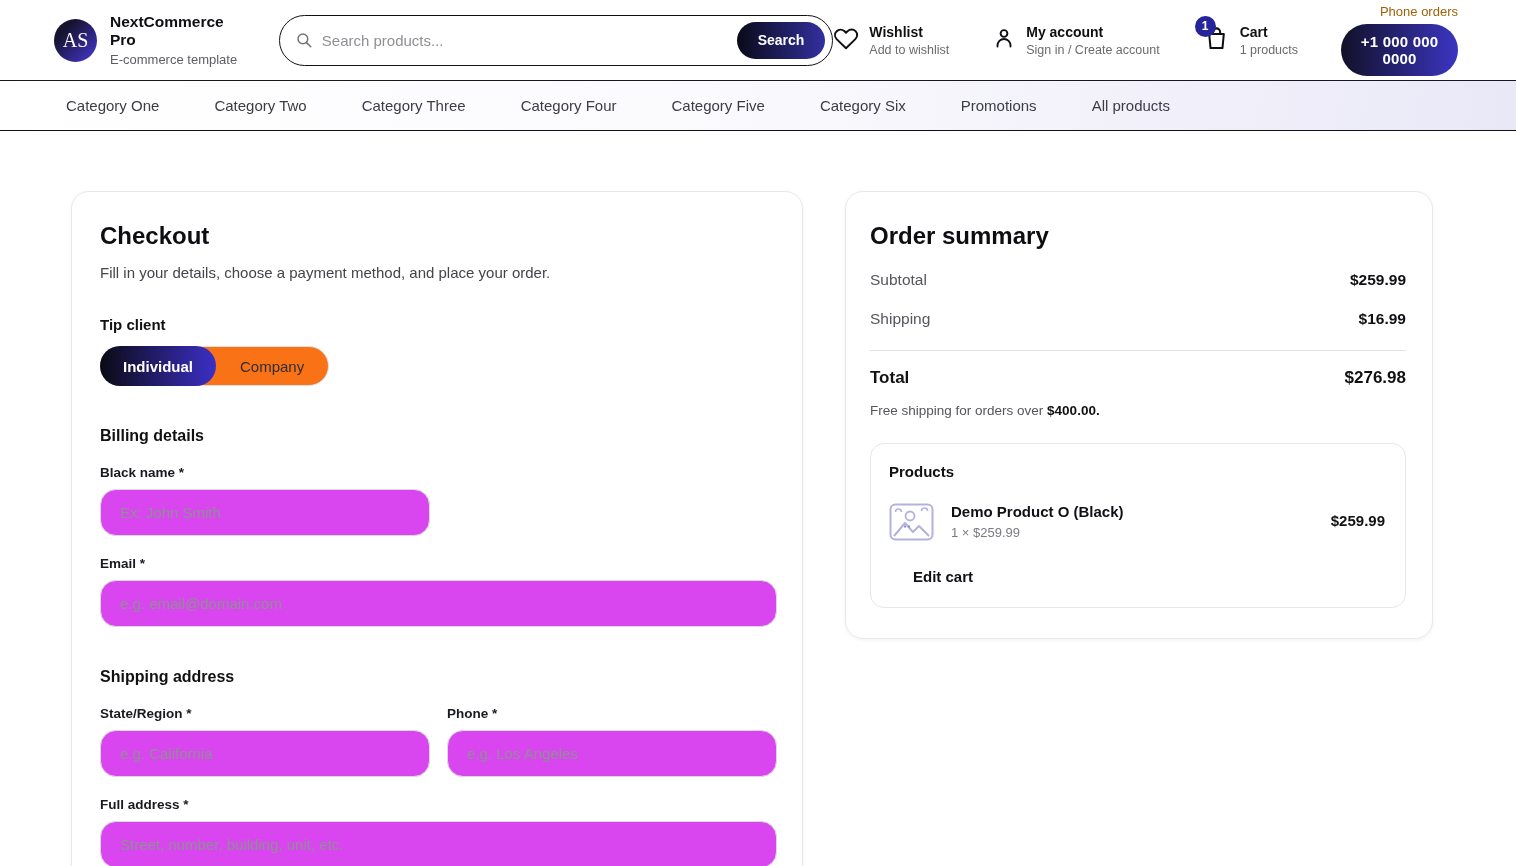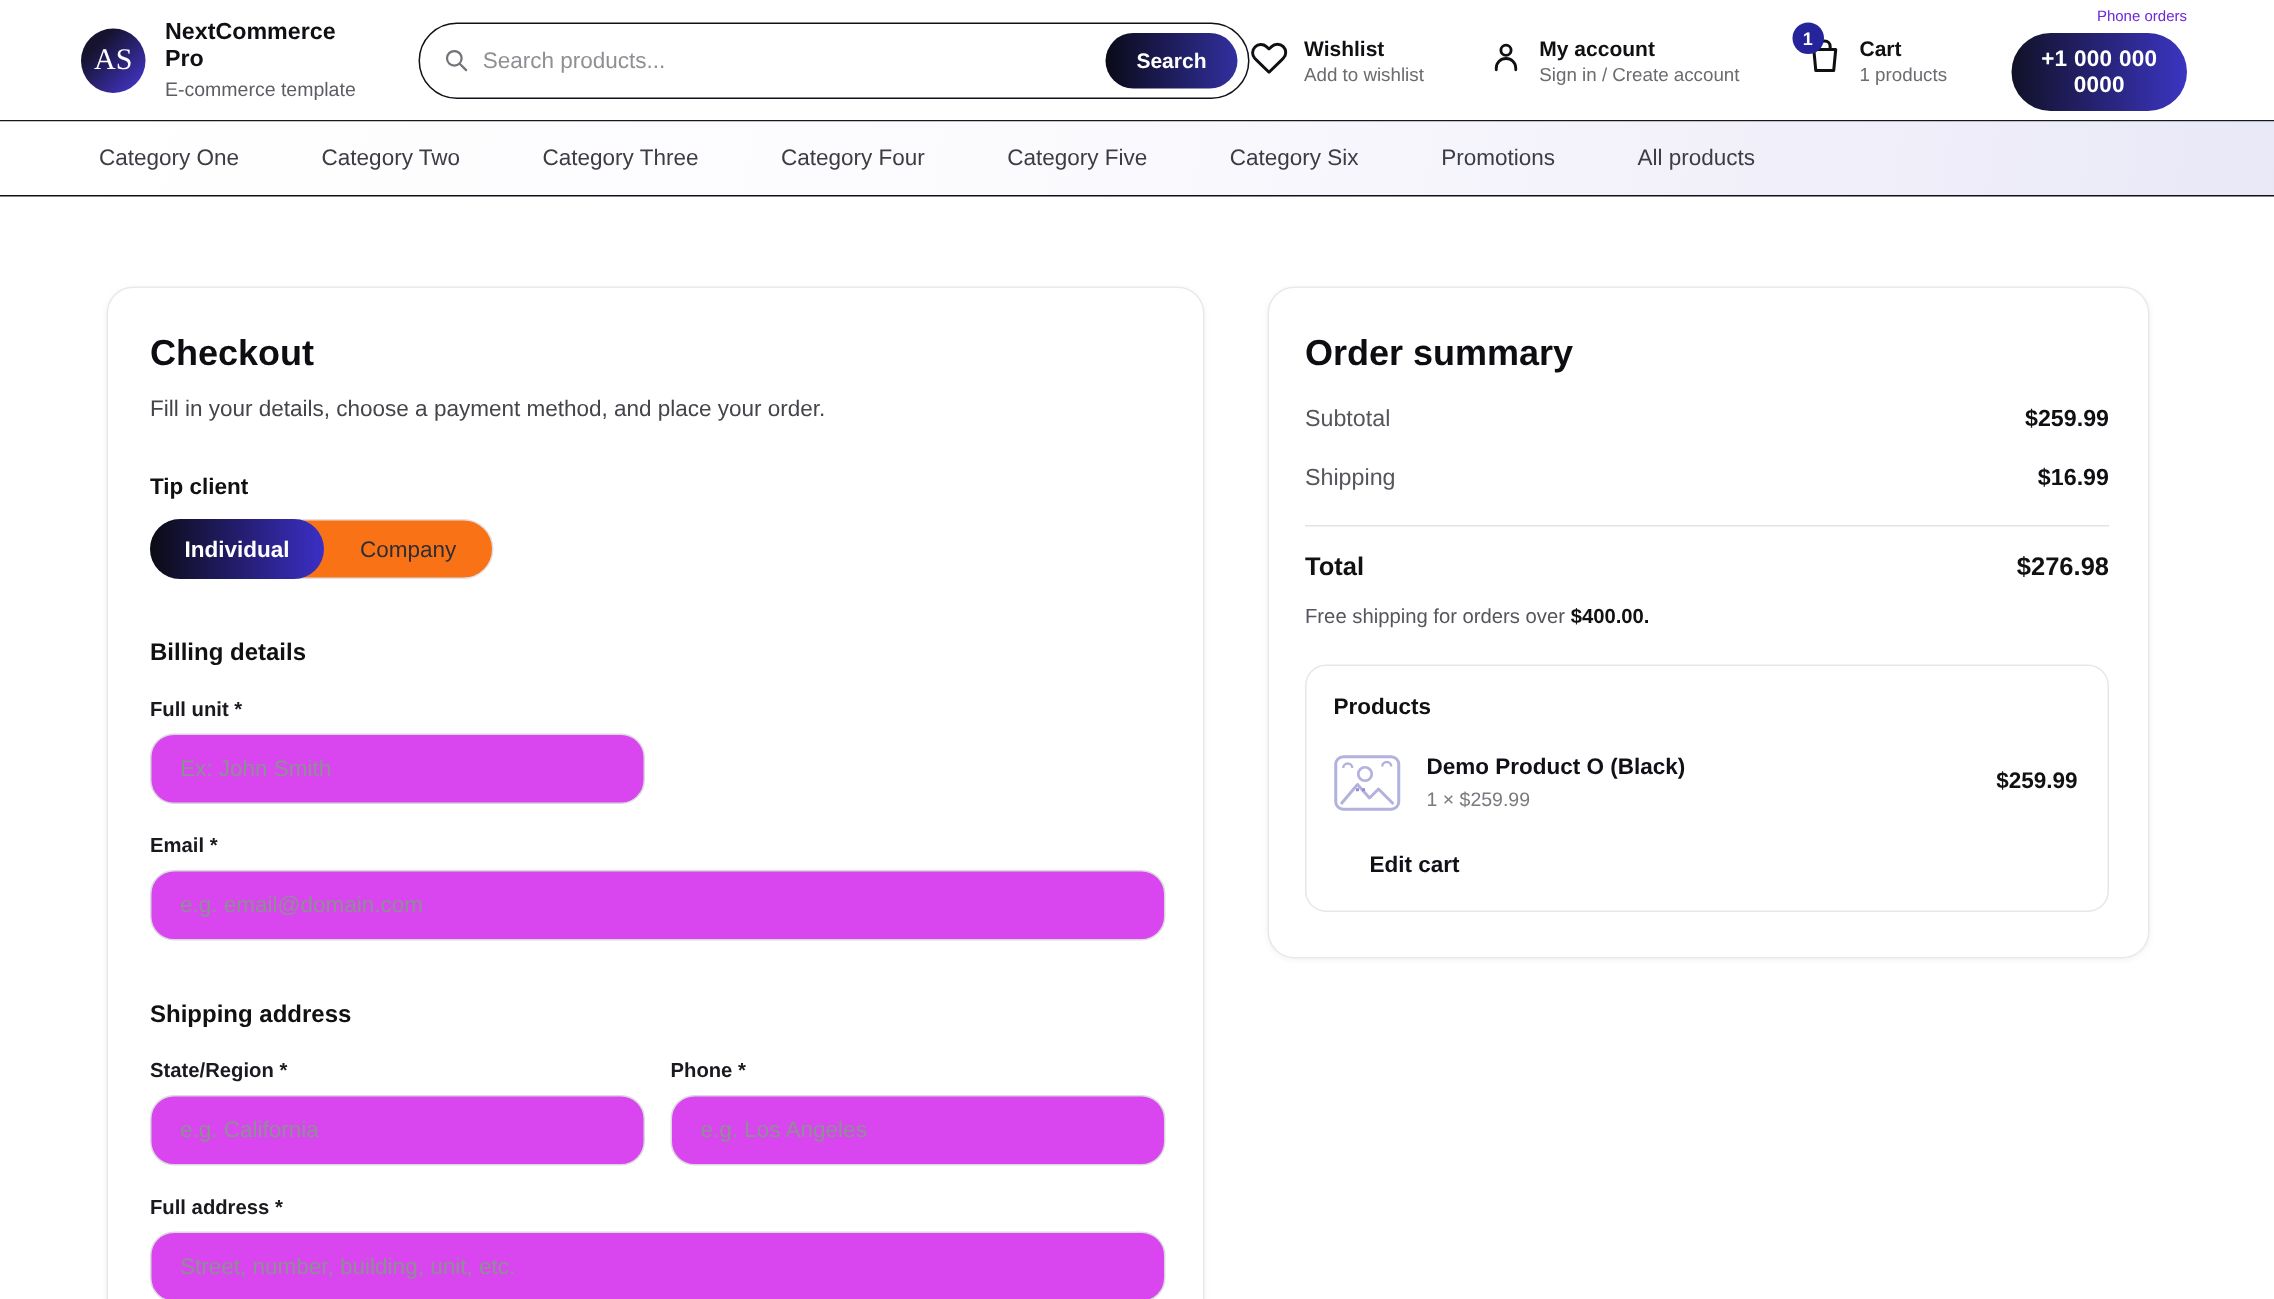--- a/index.html
+++ b/index.html
@@ -29,21 +29,21 @@
 
   .header-right { margin-left: auto; display: flex; align-items: center; gap: 43px; }
   .hgroup { display: flex; align-items: center; gap: 10px; cursor: pointer; }
   .hgroup-title { font-weight: 700; font-size: 14px; color: #101014; }
   .hgroup-sub { font-size: 12.5px; color: #6b6b70; margin-top: 3px; white-space: nowrap; }
   .cart-icon-wrap { position: relative; }
   .cart-badge { position: absolute; top: -9px; left: -8px; width: 21px; height: 21px;
     border-radius: 50%; background: #26249b; color: #fff; font-size: 12px; font-weight: 700;
     display: flex; align-items: center; justify-content: center; }
   .phone-block { display: flex; flex-direction: column; align-items: flex-end; gap: 5px; }
-  .phone-label { font-size: 10px; color: #6d28d9; }
+  .phone-label { font-size: 13px; color: #a16207; }
   .phone-btn { border: none; border-radius: 999px; padding: 9px 19px; color: #fff;
     background: linear-gradient(90deg, #111127, #3b35c2); font-weight: 700; font-size: 15px;
     cursor: pointer; font-family: inherit; letter-spacing: 0.2px; }
 
   
   .nav { height: 50px; display: flex; align-items: center; gap: 55px; padding-left: 66px;
     border-bottom: 1.5px solid #101016;
     background: linear-gradient(100deg, #ffffff 0%, #fbfbfe 45%, #f1f0fa 78%, #e9e8f7 100%); }
   .nav a { text-decoration: none; color: #3c3c44; font-size: 15px; white-space: nowrap; cursor: pointer; }
 
@@ -187,21 +187,21 @@
 
     <div class="tip-label">Tip client</div>
     <div class="segmented">
       <button class="seg-btn selected">Individual</button>
       <button class="seg-btn">Company</button>
     </div>
 
     <div class="section-heading">Billing details</div>
     <div class="field-grid">
       <div>
-        <div class="field-label">Full unit *</div>
+        <div class="field-label">Black name *</div>
         <input class="text-input" type="text" placeholder="Ex: John Smith" style="">
       </div>
     </div>
     <div class="field-label">Email *</div>
     <input class="text-input full-width" type="text" placeholder="e.g. email@domain.com" style="">
 
     <div class="section-heading">Shipping address</div>
     <div class="field-grid">
       <div>
         <div class="field-label">State/Region *</div>

